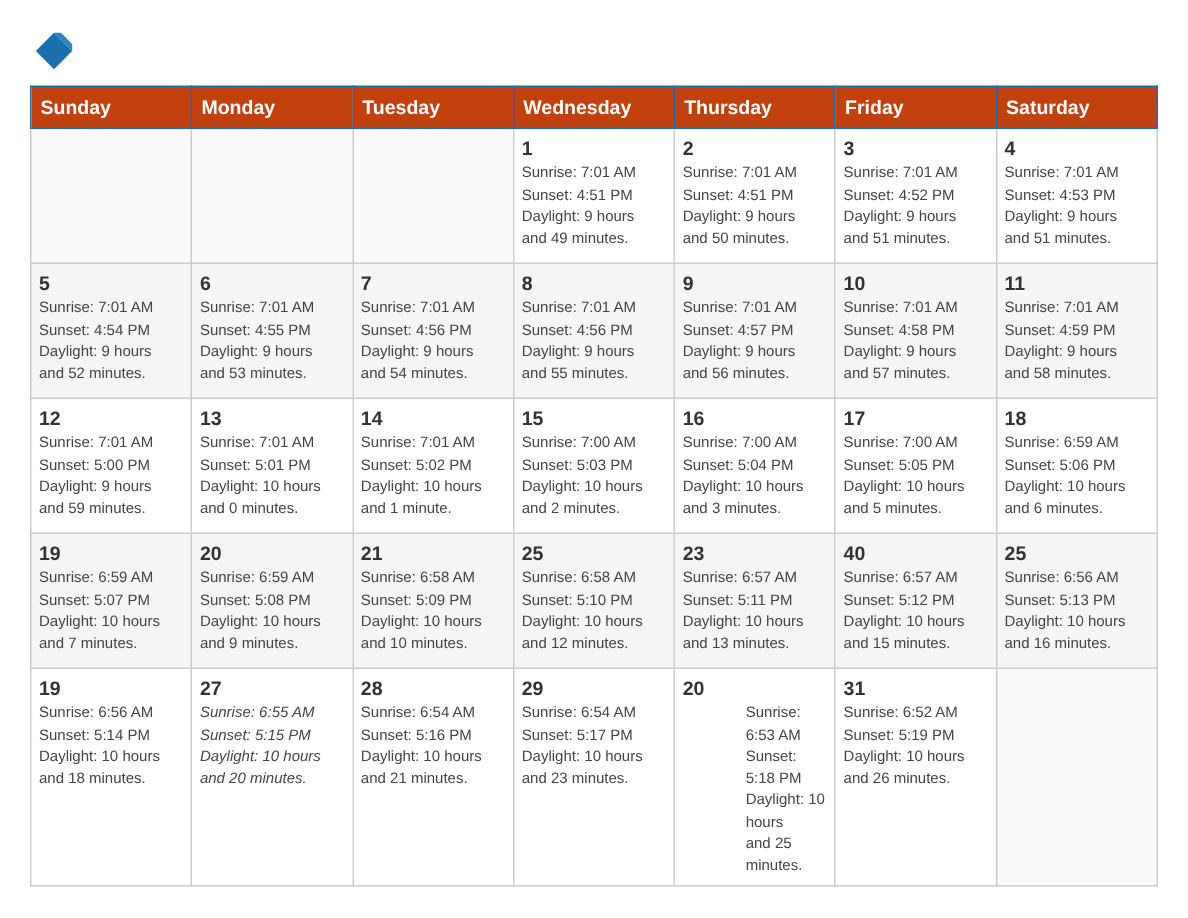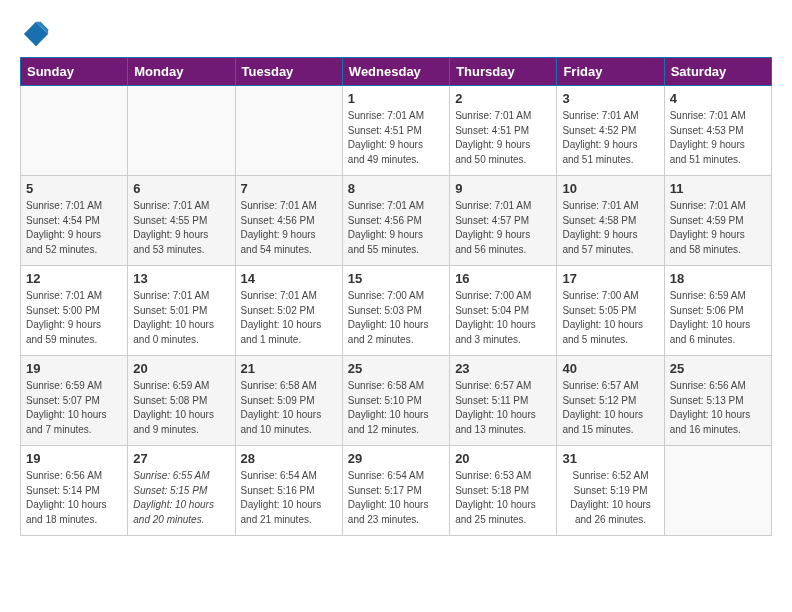--- a/index.html
+++ b/index.html
@@ -43,21 +43,21 @@
     .subtitle {
       font-size: 14px;
       color: #555;
     }
     table {
       width: 100%;
       border-collapse: collapse;
       table-layout: fixed;
     }
     thead tr th {
-      background-color: #701a75;
+      background-color: #c2410c;
       color: #fff;
       text-align: left;
       padding: 6px 6px;
       font-size: 13px;
       font-weight: bold;
       border: 1px solid #1a6faf;
     }
     tbody tr td {
       border: 1px solid #ccc;
       vertical-align: top;
@@ -331,28 +331,28 @@
         </td>
         <td>
           <div class="day-num">29</div>
           <div class="cell-info" style="white-space: pre-line;">Sunrise: 6:54 AM
 Sunset: 5:17 PM
 Daylight: 10 hours
 and 23 minutes.</div>
         </td>
         <td>
           <div class="day-num">20</div>
-          <div class="cell-info" style="white-space: pre-line;">Sunrise: 6:53 AM
+          <div class="cell-info" style="white-space: pre-line; margin-left: 42px;">Sunrise: 6:53 AM
 Sunset: 5:18 PM
 Daylight: 10 hours
 and 25 minutes.</div>
         </td>
         <td>
           <div class="day-num">31</div>
-          <div class="cell-info" style="white-space: pre-line; text-align: center;">Sunrise: 6:52 AM
+          <div class="cell-info" style="white-space: pre-line;">Sunrise: 6:52 AM
 Sunset: 5:19 PM
 Daylight: 10 hours
 and 26 minutes.</div>
         </td>
         <td class="empty-cell"></td>
       </tr>
     </tbody>
 </table>
 
 </body></html>

